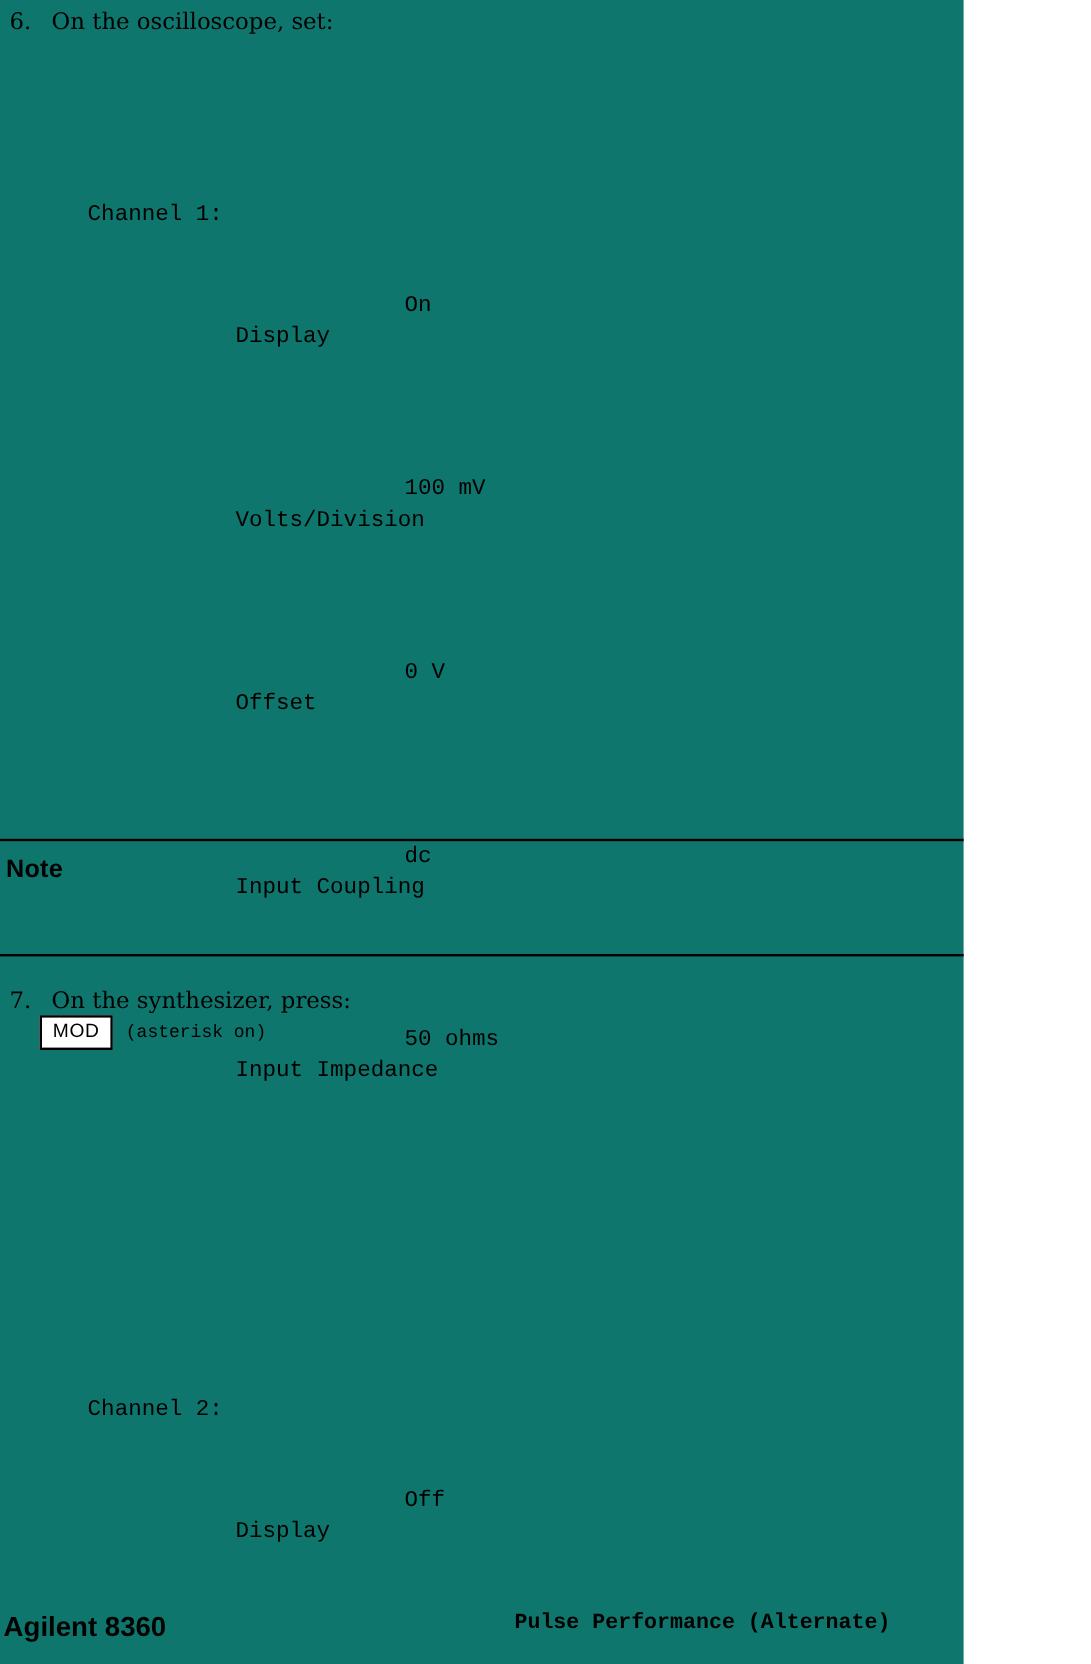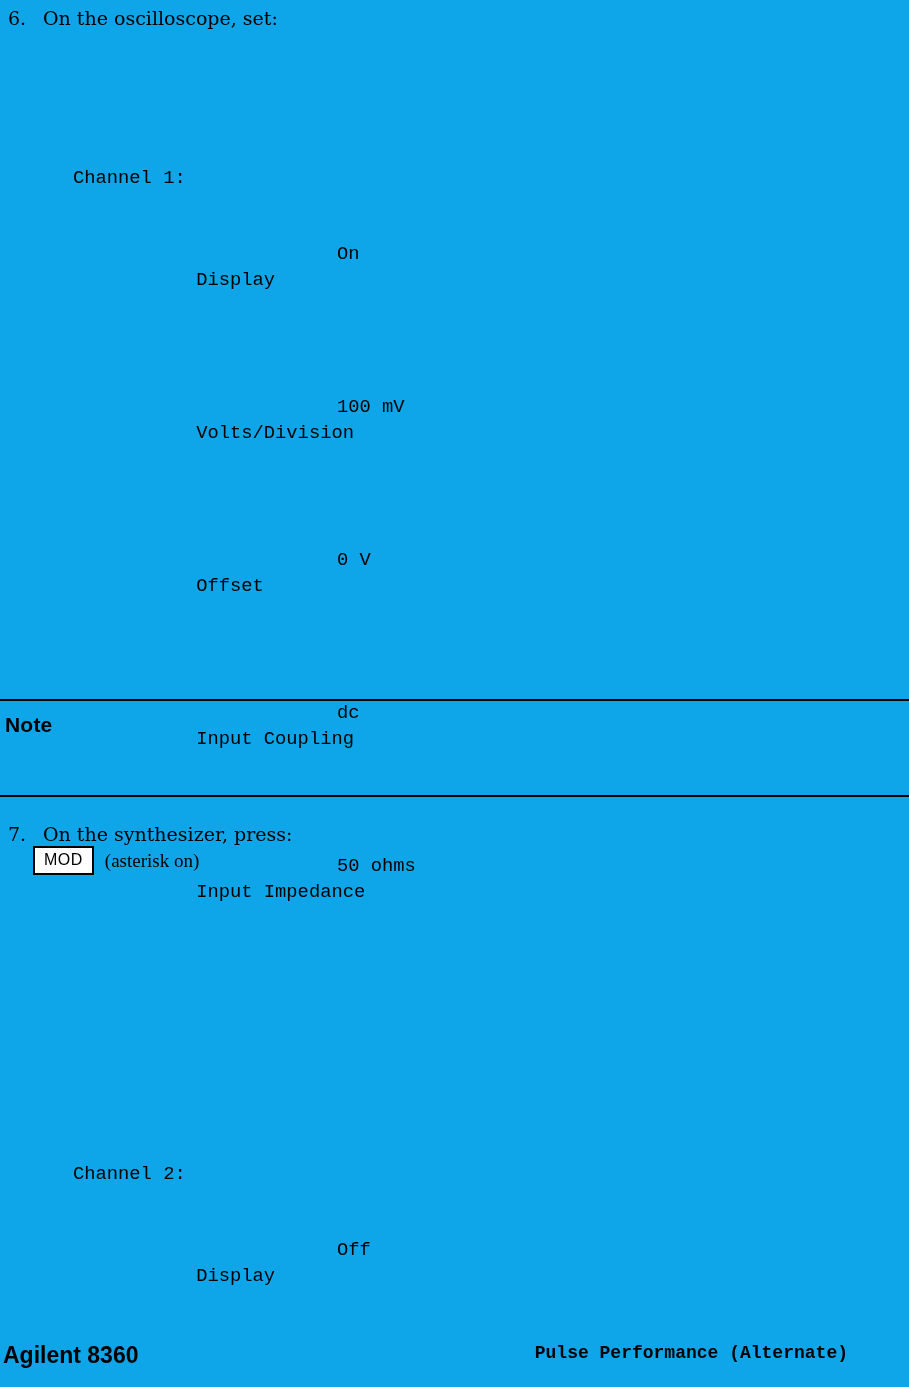--- a/index.html
+++ b/index.html
@@ -1,20 +1,20 @@
 <!DOCTYPE html>
 <html><head>
 <meta charset="utf-8">
 <style>
   html, body { margin: 0; padding: 0; background: #ffffff; }
   .page {
     position: relative;
-    width: 909px;
+    width: 803px;
     height: 1387px;
-    background: #0ea5e9;
+    background: #0f766e;
     color: #000000;
     overflow: hidden;
     font-family: "DejaVu Serif", serif;
   }
 
   
   .step {
     position: absolute;
     left: 8px;
     font-family: "DejaVu Serif", serif;
@@ -93,22 +93,22 @@
     font-family: "Liberation Mono", monospace;
     font-weight: bold;
     font-size: 18.8px;
     line-height: 25px;
     padding: 4px 6px 4px 6px;
     background-color: #f0f0f0;
     background-image: radial-gradient(#9a9a9a 0.8px, transparent 0.9px);
     background-size: 3px 3px;
   }
   .suffix {
-    font-family: Liberation Serif, serif;
-    font-size: 19px;
+    font-family: Liberation Mono, monospace;
+    font-size: 15px;
     padding-left: 2px;
   }
 
   
   .footer-left {
     position: absolute;
     left: 3px;
     top: 1342px;
     font-family: "Liberation Sans", sans-serif;
     font-weight: bold;

